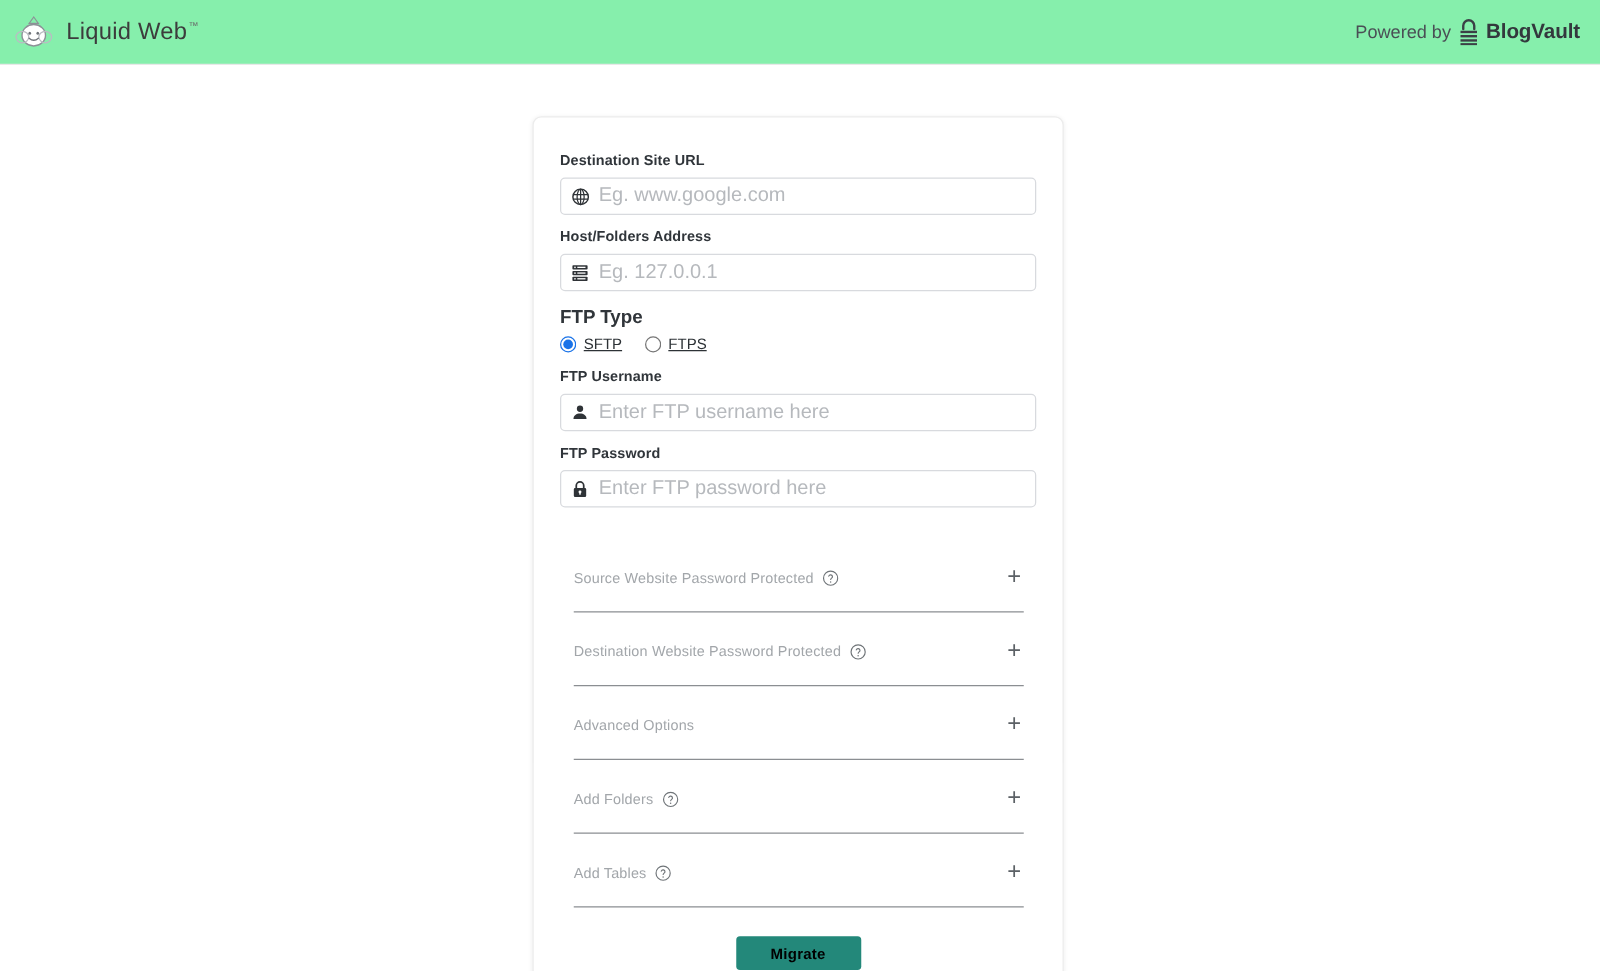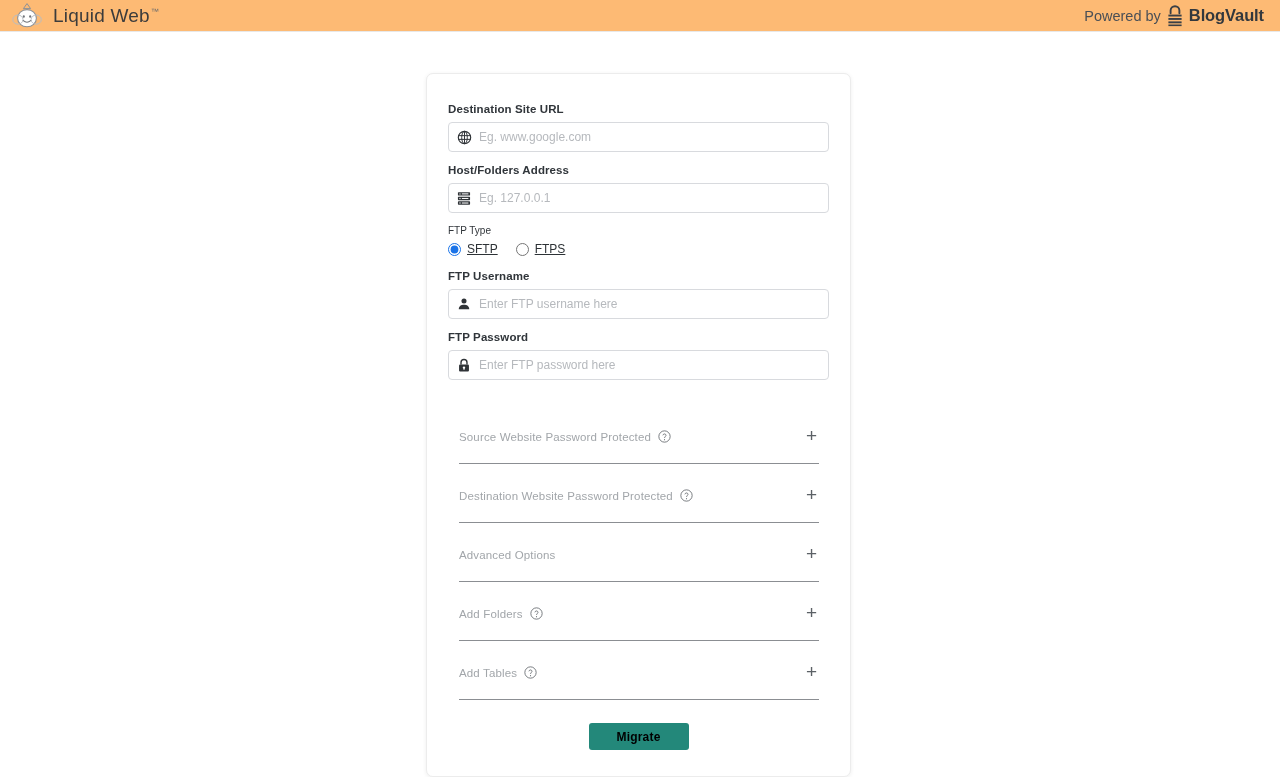--- a/index.html
+++ b/index.html
@@ -11,27 +11,27 @@
     width: 1280px;
     height: 777px;
     overflow: hidden;
     font-family: "Liberation Sans", sans-serif;
     -webkit-font-smoothing: antialiased;
   }
 
   
   .header {
     position: relative;
-    height: 32px;
+    height: 52px;
     border-bottom: 1px solid #e8e8e8;
     display: flex;
     align-items: center;
     justify-content: space-between;
     padding: 0 16px 0 10px;
-    background: #fdba74;
+    background: #86efac;
   }
   .brand {
     display: flex;
     align-items: center;
     gap: 9px;
   }
   .brand-mark { width: 34px; height: 30px; display: block; }
   .brand-name {
     font-size: 19px;
     color: #3c3c3c;
@@ -107,32 +107,32 @@
     align-items: center;
     justify-content: center;
     color: #2f3337;
   }
   .input-icon svg { display: block; }
   .text-input {
     border: 0;
     outline: none;
     flex: 1;
     height: 26px;
-    font-size: 12px;
+    font-size: 16px;
     color: #000000;
     font-family: "Liberation Sans", sans-serif;
     background: transparent;
     padding: 0 6px 0 0;
   }
   .text-input::placeholder { color: #b6b9bd; }
 
   
   .radio-label {
-    font-size: 10px;
-    font-weight: 400;
+    font-size: 15px;
+    font-weight: 700;
     color: #30353a;
     margin-bottom: 4px;
     display: block;
   }
   .radio-row {
     display: flex;
     align-items: center;
     gap: 18px;
     margin-bottom: 11px;
     height: 18px;

